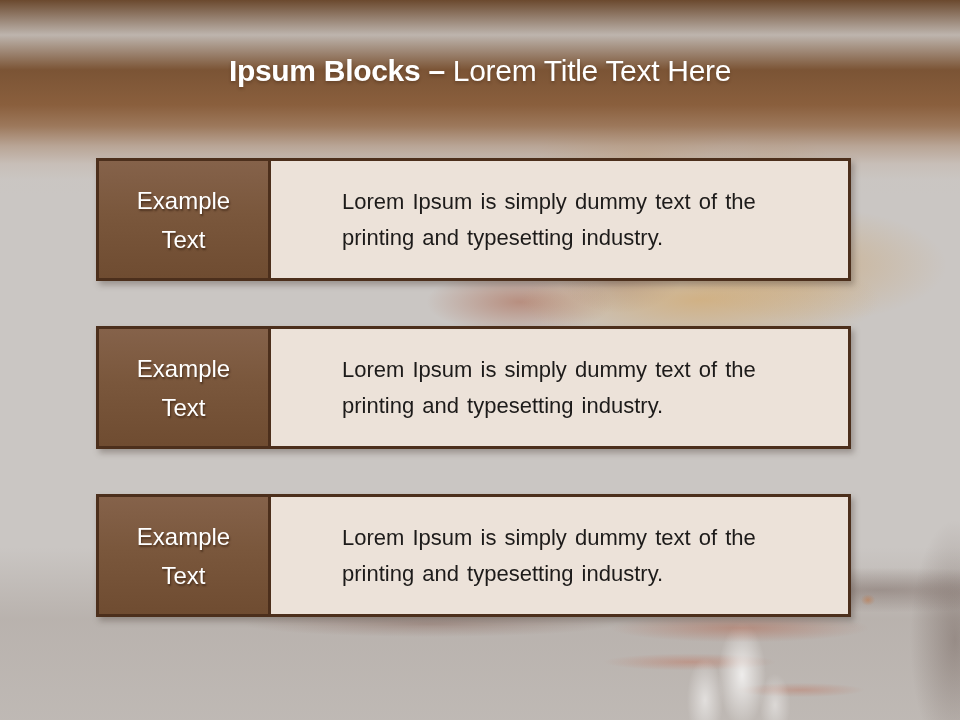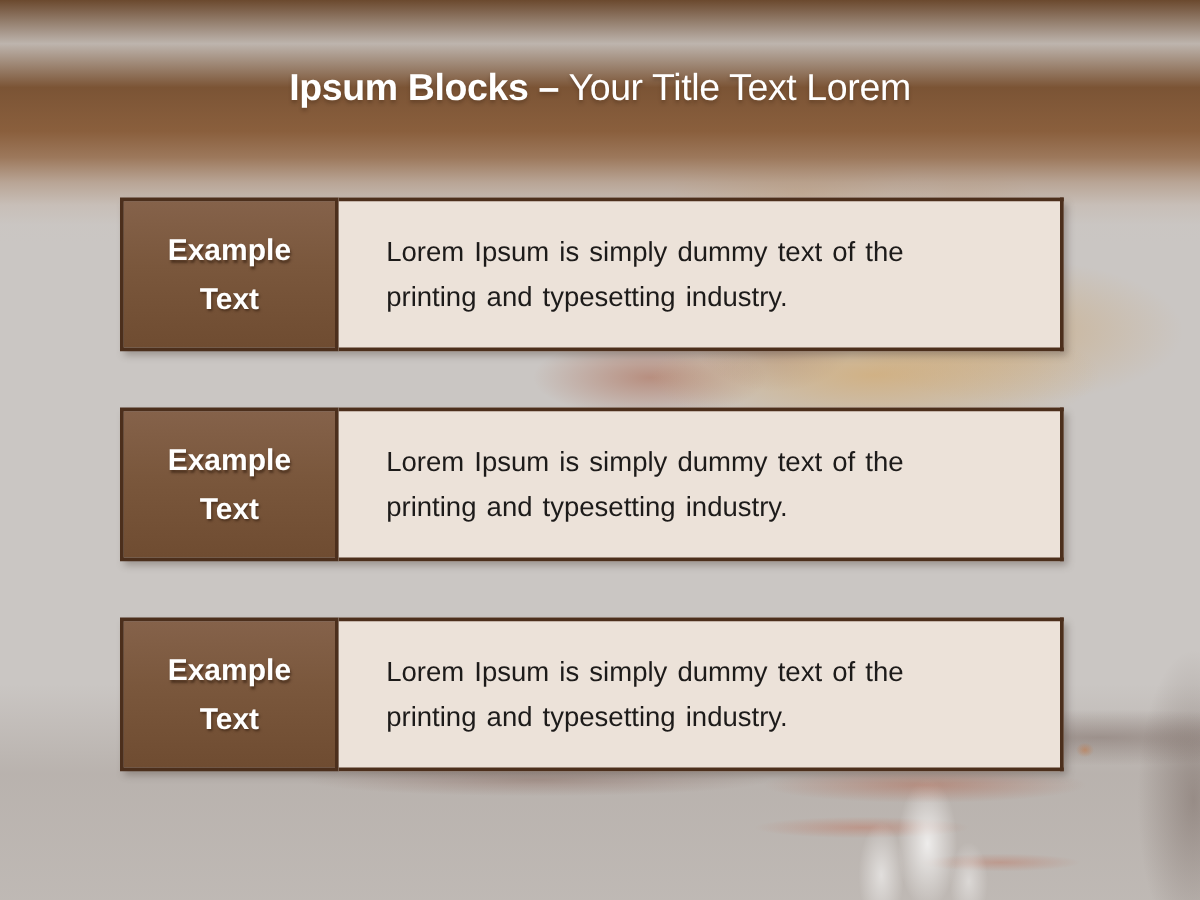--- a/index.html
+++ b/index.html
@@ -96,61 +96,62 @@
 
   .block-label {
     flex: 0 0 175px;
     box-sizing: border-box;
     background: linear-gradient(180deg, #85624a 0%, #7a573c 45%, #6f4c31 100%);
     border: 3px solid #4c2f1c;
     display: flex;
     align-items: center;
     justify-content: center;
     color: #ffffff;
-    font-weight: 700;
+    font-weight: 400;
     font-size: 24px;
     line-height: 39px;
     text-align: center;
     text-shadow: 1px 2px 2px rgba(42, 22, 10, 0.55);
   }
   .block-label span {
     display: block;
     width: 120px;
   }
 
   .block-body {
     flex: 1;
     box-sizing: border-box;
     background: #ece2d9;
     border: 3px solid #4c2f1c;
     border-left: none;
     display: flex;
     align-items: center;
-    padding: 0 12px 0 38px;
+    padding: 0 26px 0 38px;
+    justify-content: flex-end;
   }
   .block-body p {
     margin: 0;
     max-width: 480px;
     font-size: 22px;
     line-height: 36px;
     word-spacing: 2px;
     color: #1d1b1a;
   }
 </style>
 </head>
 <body>
 
 <div class="slide">
 
   <div class="bg-photo"></div>
   <div class="bg-header"></div>
 
   <h1 class="title">
     <span class="bold">Ipsum Blocks –</span>
-    <span class="regular">Your Title Text Lorem</span>
+    <span class="regular">Lorem Title Text Here</span>
   </h1>
 
   <div class="block block-1">
     <div class="block-label">
       <span>Example Text</span>
     </div>
     <div class="block-body">
       <p>Lorem Ipsum is simply dummy text of the printing and typesetting industry.</p>
     </div>
   </div>

